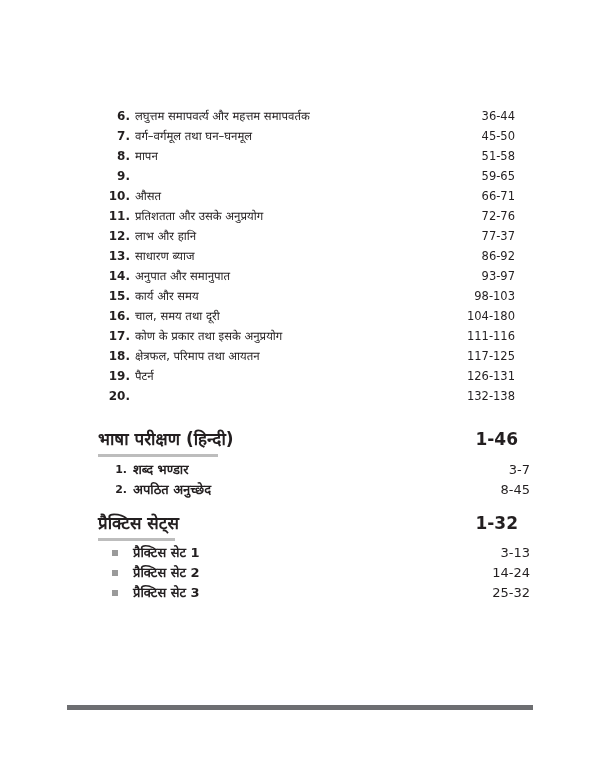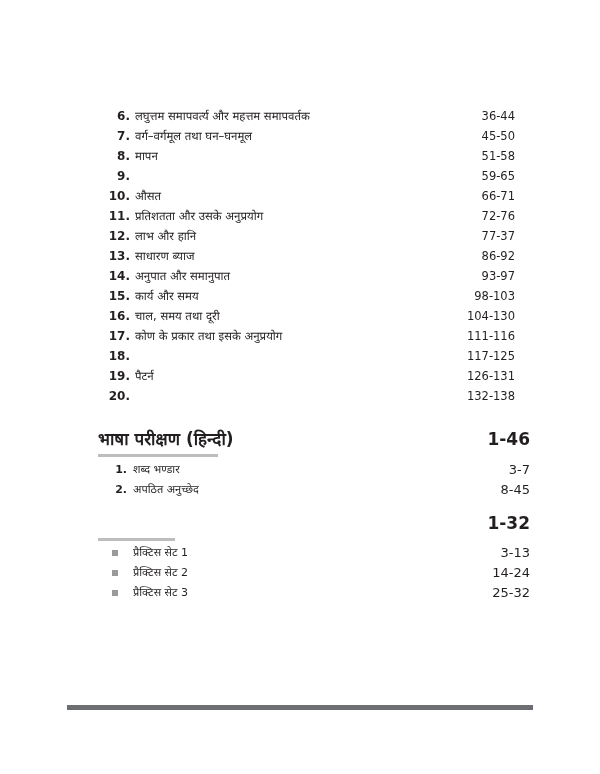--- a/index.html
+++ b/index.html
@@ -4,25 +4,25 @@
   <style>
     html, body { margin: 0; padding: 0; background: #ffffff; }
     body { width: 600px; height: 774px; position: relative; overflow: hidden;
            font-family: "DejaVu Sans", "Liberation Sans", sans-serif; color: #231f20; }
     .toc-row { position: absolute; left: 0; width: 600px; height: 20px; }
     .toc-row .num { position: absolute; right: 470px; top: 0; font-weight: bold; font-size: 12px; line-height: 20px; }
     .toc-row .title { position: absolute; left: 135px; top: 0; font-size: 11.5px; line-height: 20px; white-space: nowrap; }
     .toc-row .pages { position: absolute; right: 85px; top: 0; font-size: 11.5px; line-height: 20px; }
     .section-head { position: absolute; left: 98px; width: 432px; height: 30px; }
     .section-head .title { position: absolute; left: 0; top: 0; font-weight: bold; font-size: 17px; line-height: 26px; white-space: nowrap; }
-    .section-head .pages { position: absolute; right: 0; top: 0; font-weight: bold; font-size: 17px; line-height: 26px; }
+    .section-head .pages { position: absolute; right: 12px; top: 0; font-weight: bold; font-size: 17px; line-height: 26px; }
     .section-head .underline { position: absolute; left: 0; top: 28px; height: 3px; background: #bdbdbd; }
     .sub-row { position: absolute; left: 0; width: 600px; height: 20px; }
     .sub-row .num { position: absolute; right: 473px; top: 0; font-weight: bold; font-size: 11px; line-height: 20px; }
-    .sub-row .title { position: absolute; left: 133px; top: 0; font-size: 11px; line-height: 20px; white-space: nowrap; }
+    .sub-row .title { position: absolute; left: 133px; top: 0; font-size: 13px; line-height: 20px; white-space: nowrap; font-weight: bold; }
     .sub-row .pages { position: absolute; right: 70px; top: 0; font-size: 13px; line-height: 20px; }
     .bullet { position: absolute; left: 112px; top: 7px; width: 6px; height: 6px; background: #9a9a9a; }
     .footer-bar { position: absolute; left: 67px; top: 705px; width: 466px; height: 5px; background: #6d6e71; }
   </style>
 </head>
 <body>
 
 <div>
 
   <div class="toc-row" style="top:106px">
@@ -70,29 +70,30 @@
     <span class="pages">93-97</span>
   </div>
   <div class="toc-row" style="top:286px">
     <span class="num">15.</span>
     <span class="title">कार्य और समय</span>
     <span class="pages">98-103</span>
   </div>
   <div class="toc-row" style="top:306px">
     <span class="num">16.</span>
     <span class="title">चाल, समय तथा दूरी</span>
-    <span class="pages">104-130</span>
+    <span class="pages">104-180</span>
   </div>
   <div class="toc-row" style="top:326px">
     <span class="num">17.</span>
     <span class="title">कोण के प्रकार तथा इसके अनुप्रयोग</span>
     <span class="pages">111-116</span>
   </div>
   <div class="toc-row" style="top:346px">
     <span class="num">18.</span>
+    <span class="title">क्षेत्रफल, परिमाप तथा आयतन</span>
     <span class="pages">117-125</span>
   </div>
   <div class="toc-row" style="top:366px">
     <span class="num">19.</span>
     <span class="title">पैटर्न</span>
     <span class="pages">126-131</span>
   </div>
   <div class="toc-row" style="top:386px">
     <span class="num">20.</span>
     <span class="pages">132-138</span>
@@ -108,20 +109,21 @@
     <span class="title">शब्द भण्डार</span>
     <span class="pages">3-7</span>
   </div>
   <div class="sub-row" style="top:480px">
     <span class="num">2.</span>
     <span class="title">अपठित अनुच्छेद</span>
     <span class="pages">8-45</span>
   </div>
 
   <div class="section-head" style="top:510px">
+    <span class="title">प्रैक्टिस सेट्स</span>
     <span class="pages">1-32</span>
     <div class="underline" style="width:77px"></div>
   </div>
   <div class="sub-row" style="top:543px">
     <span class="bullet"></span>
     <span class="title">प्रैक्टिस सेट 1</span>
     <span class="pages">3-13</span>
   </div>
   <div class="sub-row" style="top:563px">
     <span class="bullet"></span>

